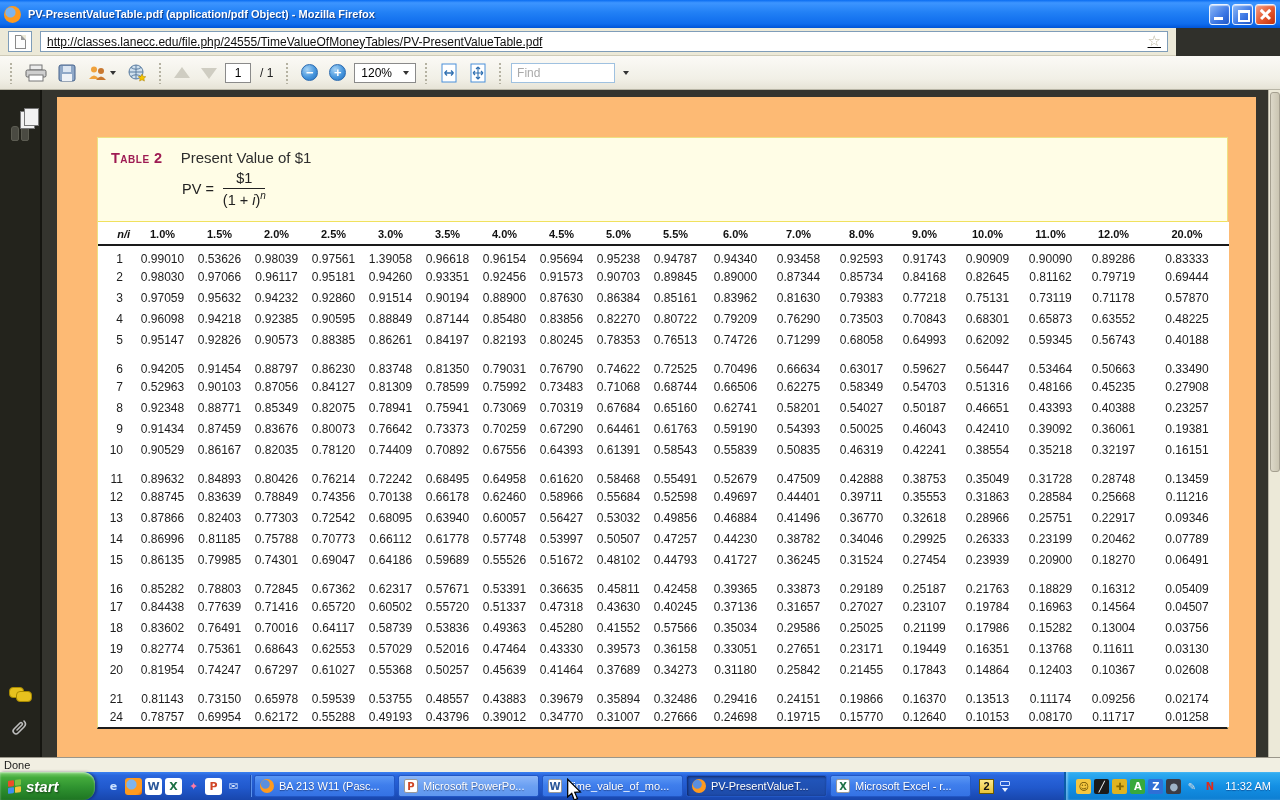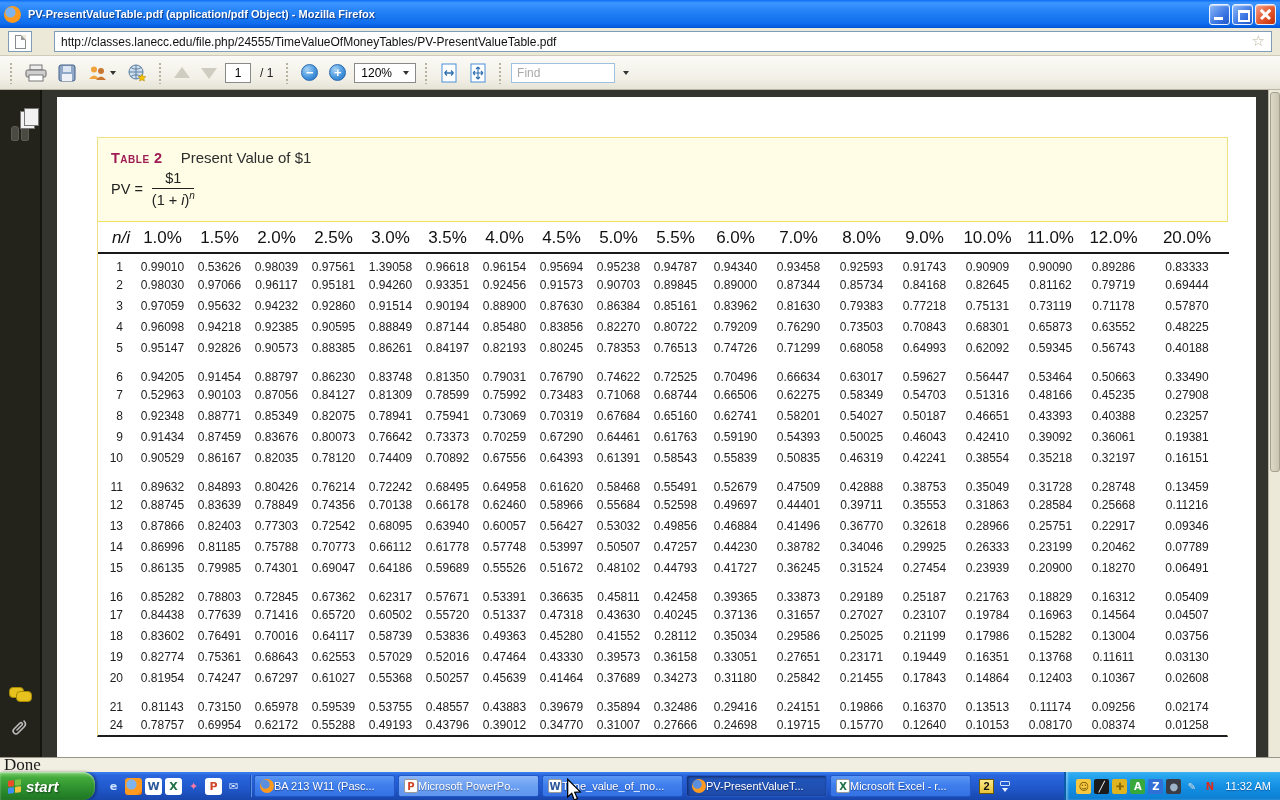--- a/index.html
+++ b/index.html
@@ -22,22 +22,22 @@
   .winbtn.close { background:linear-gradient(135deg,#f5a088 0%,#e4572d 55%,#c22e08 100%); }
   .winbtn.min::after { content:""; position:absolute; left:4px; bottom:4px; width:9px; height:3px; background:#fff; }
   .winbtn.rest::after { content:""; position:absolute; left:5px; top:5px; width:8px; height:7px;
     border:2px solid #fff; border-top-width:3px; }
   .winbtn.close::before, .winbtn.close::after { content:""; position:absolute; left:3px; top:8.5px;
     width:13px; height:2.5px; background:#fff; }
   .winbtn.close::before { transform:rotate(45deg); }
   .winbtn.close::after  { transform:rotate(-45deg); }
 
   
-  .addressbar { position:absolute; left:0; top:28px; width:1280px; height:28px; background:#ece9d8;
-    border-bottom:1px solid #cfcbb8; display:flex; align-items:center; padding:0 8px; gap:22px; }
+  .addressbar { position:absolute; left:0; top:28px; width:1176px; height:28px; background:#ece9d8;
+    border-bottom:1px solid #cfcbb8; display:flex; align-items:center; padding:0 8px; gap:8px;text-decoration:underline; }
   .doc-chip { width:24px; height:21px; background:#fff; border:1px solid #7f9db9;
     display:flex; align-items:center; justify-content:center; }
   .doc-glyph { width:11px; height:14px; background:#fdfdfd; border:1px solid #8a8a8a; position:relative; }
   .doc-glyph::after { content:""; position:absolute; right:-1px; top:-1px; border-style:solid;
     border-width:0 5px 5px 0; border-color:transparent #ece9d8 #9a9a9a transparent; }
   .urlbox { flex:1 1 auto; height:21px; background:#fff; border:1px solid #7f9db9;
     display:flex; align-items:center; padding:0 6px; font-size:12px; color:#111; }
   .urltext { flex:1 1 auto; white-space:nowrap; overflow:hidden; }
   .star-icon { color:#b9b39a; font-size:15px; line-height:1; font-family:"DejaVu Sans",sans-serif; }
 
@@ -77,52 +77,52 @@
   .pages-glyph::after { left:4px; top:0; }
   .binoc { display:flex; gap:2px; }
   .binoc span { width:8px; height:15px; background:#4a4a42; border-radius:3px 3px 2px 2px; border:1px solid #5c5c52; }
   .spacer { flex:1 1 auto; }
   .bubbles { position:relative; width:22px; height:16px; margin-bottom:14px; }
   .bubbles::before, .bubbles::after { content:""; position:absolute; background:#e7c11e; border-radius:4px;
     border:1px solid #a88a00; }
   .bubbles::before { left:0; top:0; width:13px; height:9px; }
   .bubbles::after { left:7px; top:4px; width:14px; height:9px; }
   .clip-svg { margin-bottom:16px; }
-  .pdfpage { position:absolute; left:57px; top:7px; width:1199px; height:660px; background:#ffffff; }
+  .pdfpage { position:absolute; left:57px; top:7px; width:1199px; height:660px; background:#fdba74; }
   .pdfscroll { position:absolute; right:0; top:0; width:12px; height:667px; background:#ece9d8;
     border-left:1px solid #b8b5a6; }
   .pdfthumb { position:absolute; left:1px; top:2px; width:10px; height:380px; border-radius:3px;
     background:linear-gradient(90deg,#dcd8c8,#cac5b2); border:1px solid #a5a090; }
 
   
   .pv-wrap { position:absolute; left:40px; top:40px; width:1131px;
     border:1px solid #eee083; border-bottom:2px solid #1c1c1c; }
   .band { background:#fffde6; border-bottom:1px solid #f0e15e; padding:11px 0 10px 13px; height:84px; }
   .band-row { display:flex; align-items:baseline; gap:18px; }
   .tbl-label { font-variant:small-caps; font-weight:bold; letter-spacing:.5px;
     color:#9e1b53; font-size:14.5px; }
   .tbl-title { font-size:15px; color:#2e2e2e; }
-  .formula { display:flex; align-items:center; margin-top:4px; font-size:14.5px; color:#222; }
+  .formula { display:flex; align-items:center; margin-left:71px; margin-top:4px; font-size:14.5px; color:#222; }
   .frac { display:inline-flex; flex-direction:column; align-items:center; margin-left:9px; }
   .frac .num { padding:0 13px 2px; border-bottom:1.3px solid #222; }
   .frac .den { padding-top:1px; }
   .it { font-style:italic; }
   .expn { font-size:10px; vertical-align:super; font-style:italic; }
   table.pv { border-collapse:collapse; table-layout:fixed; width:1131px; background:#fff; }
-  table.pv thead th { font-size:17px; font-weight:normal; color:#111; text-align:center;
+  table.pv thead th { font-size:11px; font-weight:bold; color:#111; text-align:center;
     padding:6px 0 4px; border-bottom:2.5px solid #1a1a1a; }
   table.pv thead th.nhead { width:36px; text-align:right; padding-right:4px; font-style:italic; }
   table.pv td { font-size:12px; color:#1d1d1d; height:21px; text-align:center; white-space:nowrap; }
   table.pv td.ncol { text-align:right; padding-right:11px; }
   table.pv tbody:first-of-type tr:first-child td { padding-top:6px; }
   table.pv tbody:not(:first-of-type) tr:first-child td { padding-top:12px; }
 
   
   .statusbar { position:absolute; left:0; top:757px; width:1280px; height:15px; background:#f1efe2;
-    border-top:1px solid #9a968a; font-size:17px; color:#1a1a1a; display:flex; align-items:center; padding:0 4px;font-family:Liberation Serif, serif; }
+    border-top:1px solid #9a968a; font-size:11px; color:#1a1a1a; display:flex; align-items:center; padding:0 4px; }
 
   
   .taskbar { position:absolute; left:0; top:772px; width:1280px; height:28px;
     background:linear-gradient(180deg,#3a80f0 0%,#2a66dd 12%,#2159cd 55%,#1846ad 100%);
     display:flex; align-items:stretch; }
   .startbtn { width:95px; height:28px; border-radius:0 12px 12px 0; display:flex; align-items:center;
     padding-left:8px; gap:5px; cursor:default;
     background:linear-gradient(180deg,#7ed170 0%,#44ab3c 20%,#2f9330 55%,#1e7522 100%);
     box-shadow:inset 0 1px 2px rgba(255,255,255,.55), 2px 0 3px rgba(0,0,30,.4); }
   .winflag { display:grid; grid-template-columns:6px 6px; grid-template-rows:6px 6px; gap:1px;
@@ -130,21 +130,21 @@
   .winflag i { border-radius:1px; }
   .winflag i:nth-child(1){background:#ef4b29;} .winflag i:nth-child(2){background:#7ec343;}
   .winflag i:nth-child(3){background:#3f8ff0;} .winflag i:nth-child(4){background:#f5c33b;}
   .startlabel { color:#fff; font-weight:bold; font-style:italic; font-size:15px;
     text-shadow:1px 1px 2px rgba(0,0,0,.5); }
   .quicklaunch { display:flex; align-items:center; gap:3px; padding:0 8px 0 10px; }
   .qlicon { width:17px; height:17px; border-radius:3px; display:flex; align-items:center; justify-content:center;
     font-weight:bold; font-size:11px; font-family:"DejaVu Sans",sans-serif; }
   .tb-sep { width:2px; height:22px; margin:3px 2px 0 0; border-left:1px solid #1c49a8; border-right:1px solid #5a92ea; }
   .tasks { display:flex; align-items:center; gap:3px; }
-  .taskbtn { width:141px; height:22px; border-radius:2.5px; display:flex; align-items:center; 
+  .taskbtn { width:141px; height:22px; border-radius:2.5px; display:flex; align-items:center; gap:5px;
     padding:0 5px; border:1px solid #2257c5;
     background:linear-gradient(180deg,#5a97f5 0%,#3f7eec 45%,#3472e4 100%); }
   .taskbtn.hover { background:linear-gradient(180deg,#8cb6f8 0%,#6ba0f2 50%,#5f97ef 100%); }
   .taskbtn.active { background:linear-gradient(180deg,#2257bd 0%,#1d4aa8 100%);
     box-shadow:inset 1px 1px 3px rgba(0,0,30,.55); }
   .tlabel { color:#fff; font-size:11px; white-space:nowrap; overflow:hidden; flex:1 1 auto;
     text-shadow:0 1px 1px rgba(0,0,30,.45); }
   .chip { width:14px; height:14px; border-radius:2px; flex:0 0 auto; display:flex; align-items:center;
     justify-content:center; font-size:10px; font-weight:bold; font-family:"DejaVu Sans",sans-serif; }
   .chip-firefox { border-radius:50%;
@@ -685,21 +685,21 @@
                 <td class="ncol">18</td>
                 <td>0.83602</td>
                 <td>0.76491</td>
                 <td>0.70016</td>
                 <td>0.64117</td>
                 <td>0.58739</td>
                 <td>0.53836</td>
                 <td>0.49363</td>
                 <td>0.45280</td>
                 <td>0.41552</td>
-                <td>0.28112</td>
+                <td>0.57566</td>
                 <td>0.35034</td>
                 <td>0.29586</td>
                 <td>0.25025</td>
                 <td>0.21199</td>
                 <td>0.17986</td>
                 <td>0.15282</td>
                 <td>0.13004</td>
                 <td>0.03756</td>
               </tr>
               <tr>
@@ -778,21 +778,21 @@
                 <td>0.39012</td>
                 <td>0.34770</td>
                 <td>0.31007</td>
                 <td>0.27666</td>
                 <td>0.24698</td>
                 <td>0.19715</td>
                 <td>0.15770</td>
                 <td>0.12640</td>
                 <td>0.10153</td>
                 <td>0.08170</td>
-                <td>0.08374</td>
+                <td>0.11717</td>
                 <td>0.01258</td>
               </tr>
             </tbody>
           </table>
       </div>
     </div>
 
     <div class="pdfscroll">
       <span class="pdfthumb"></span>
     </div>

